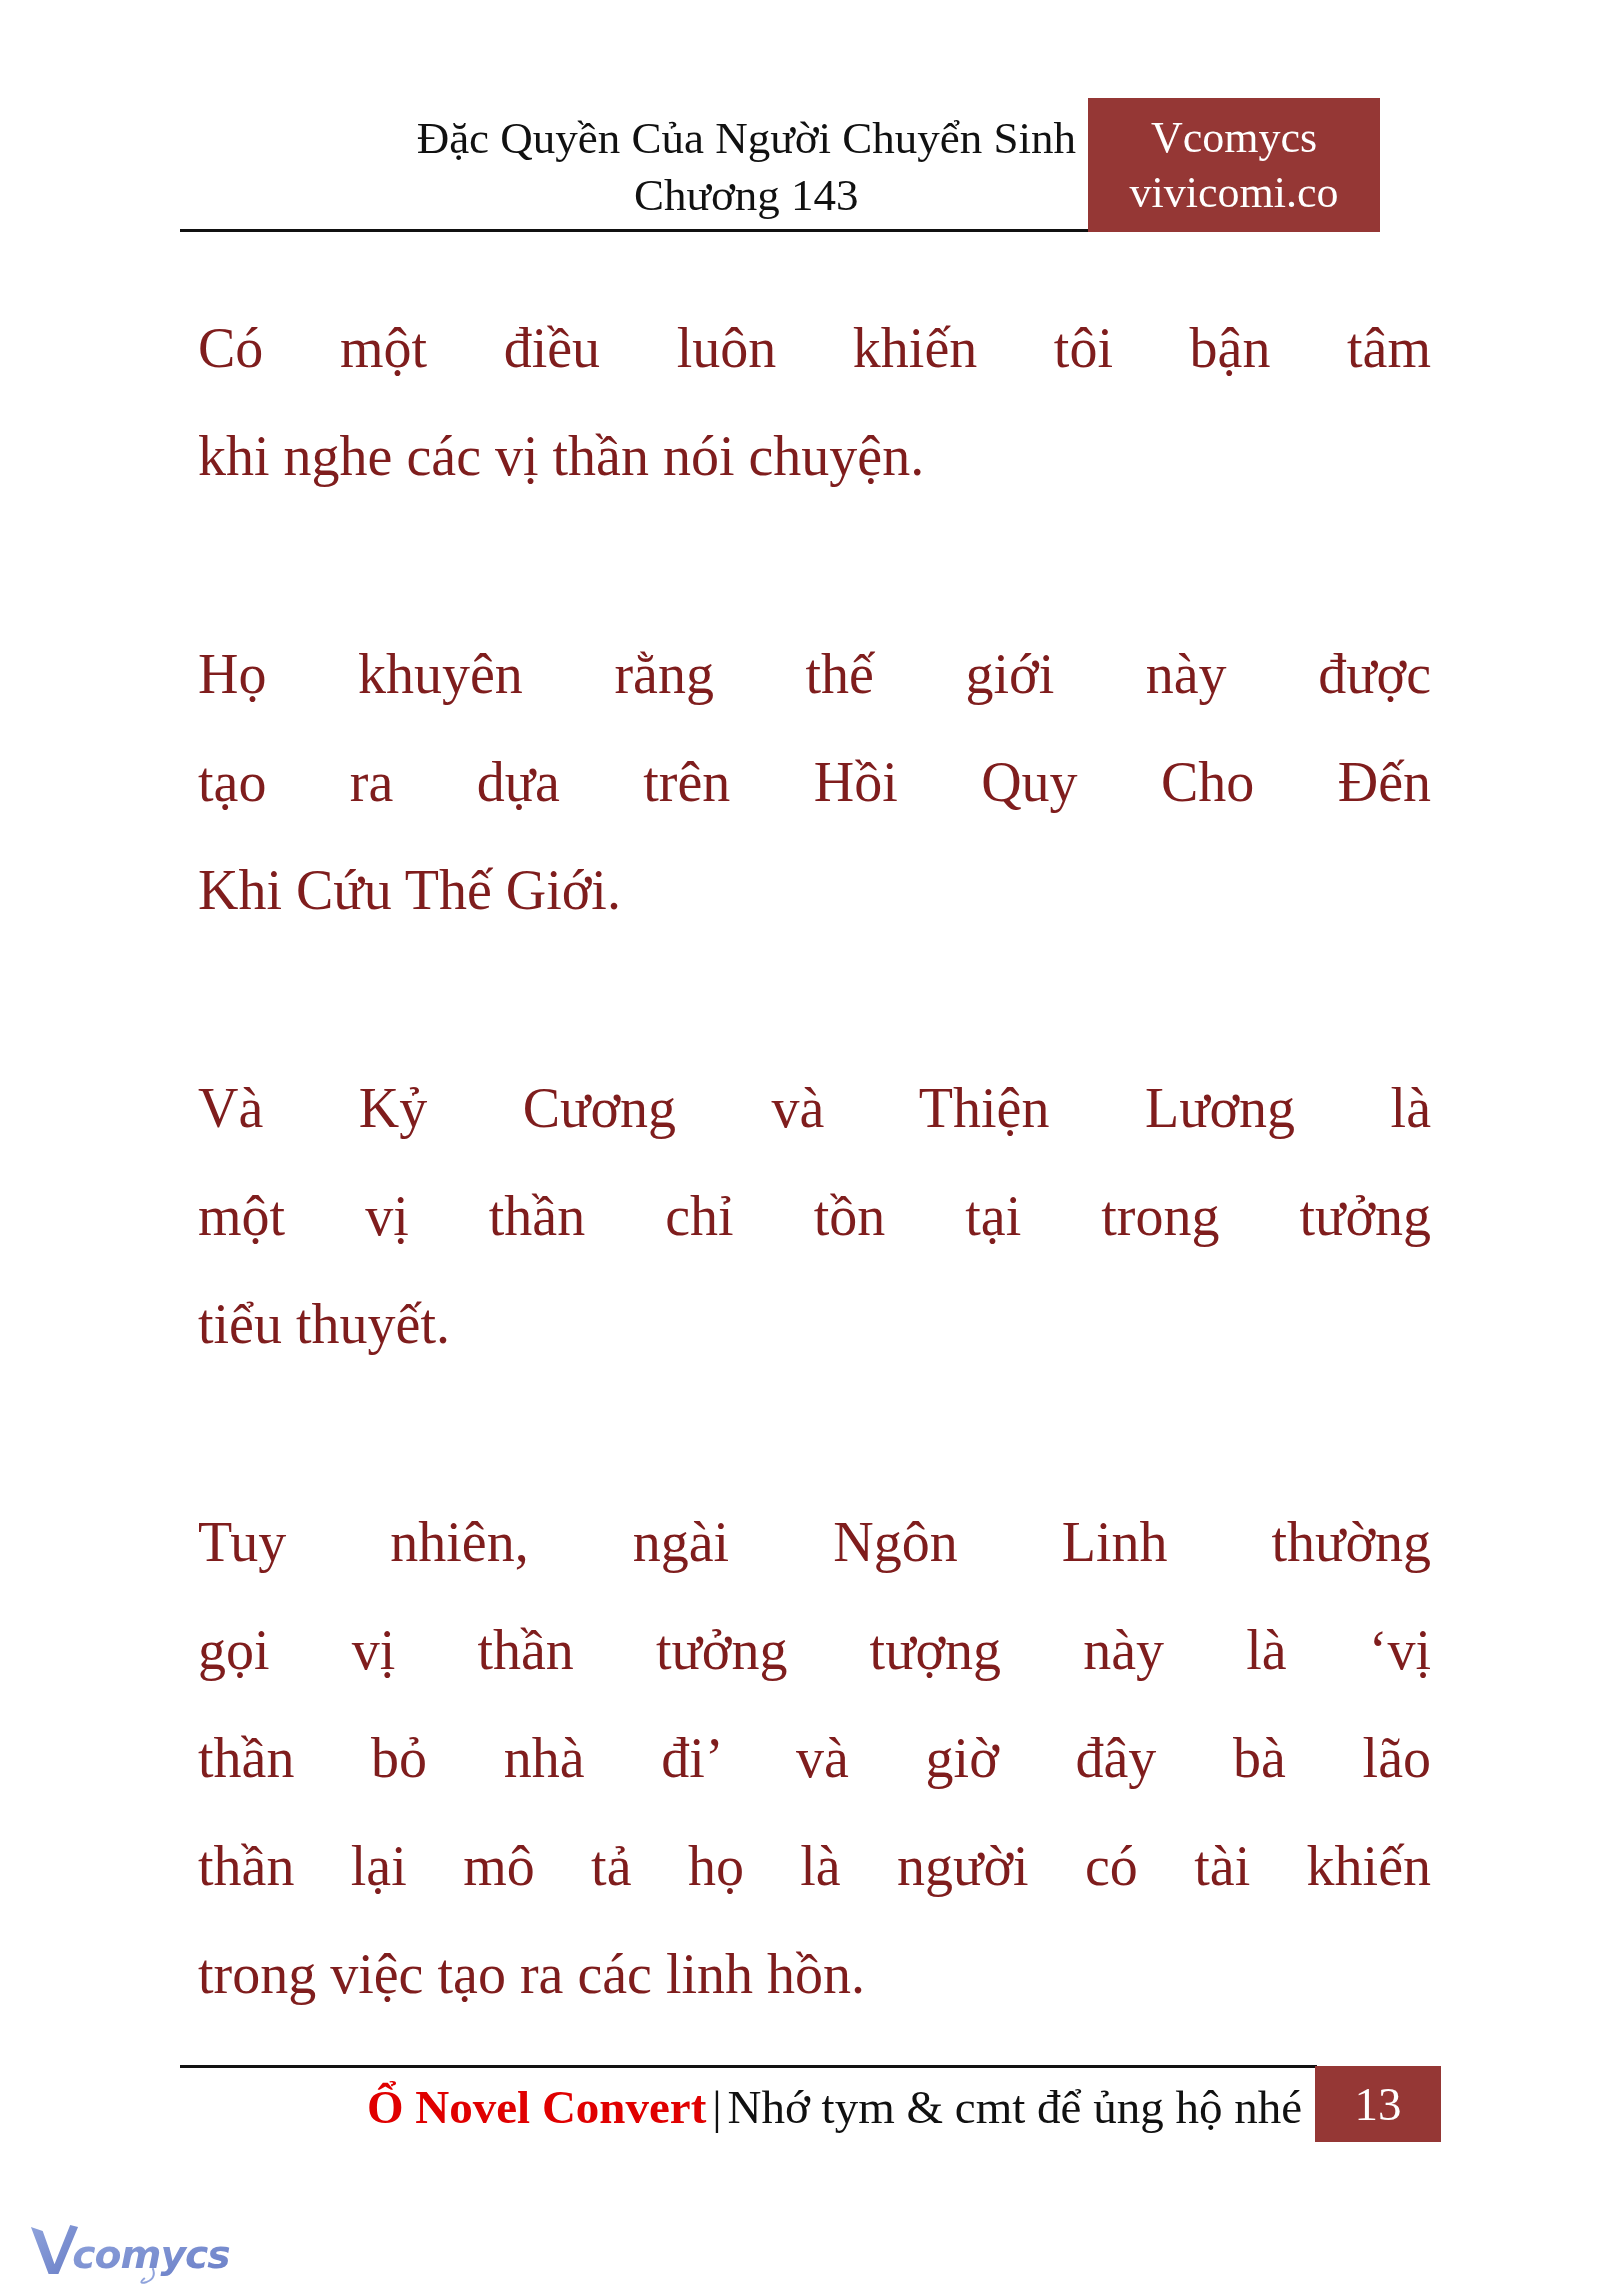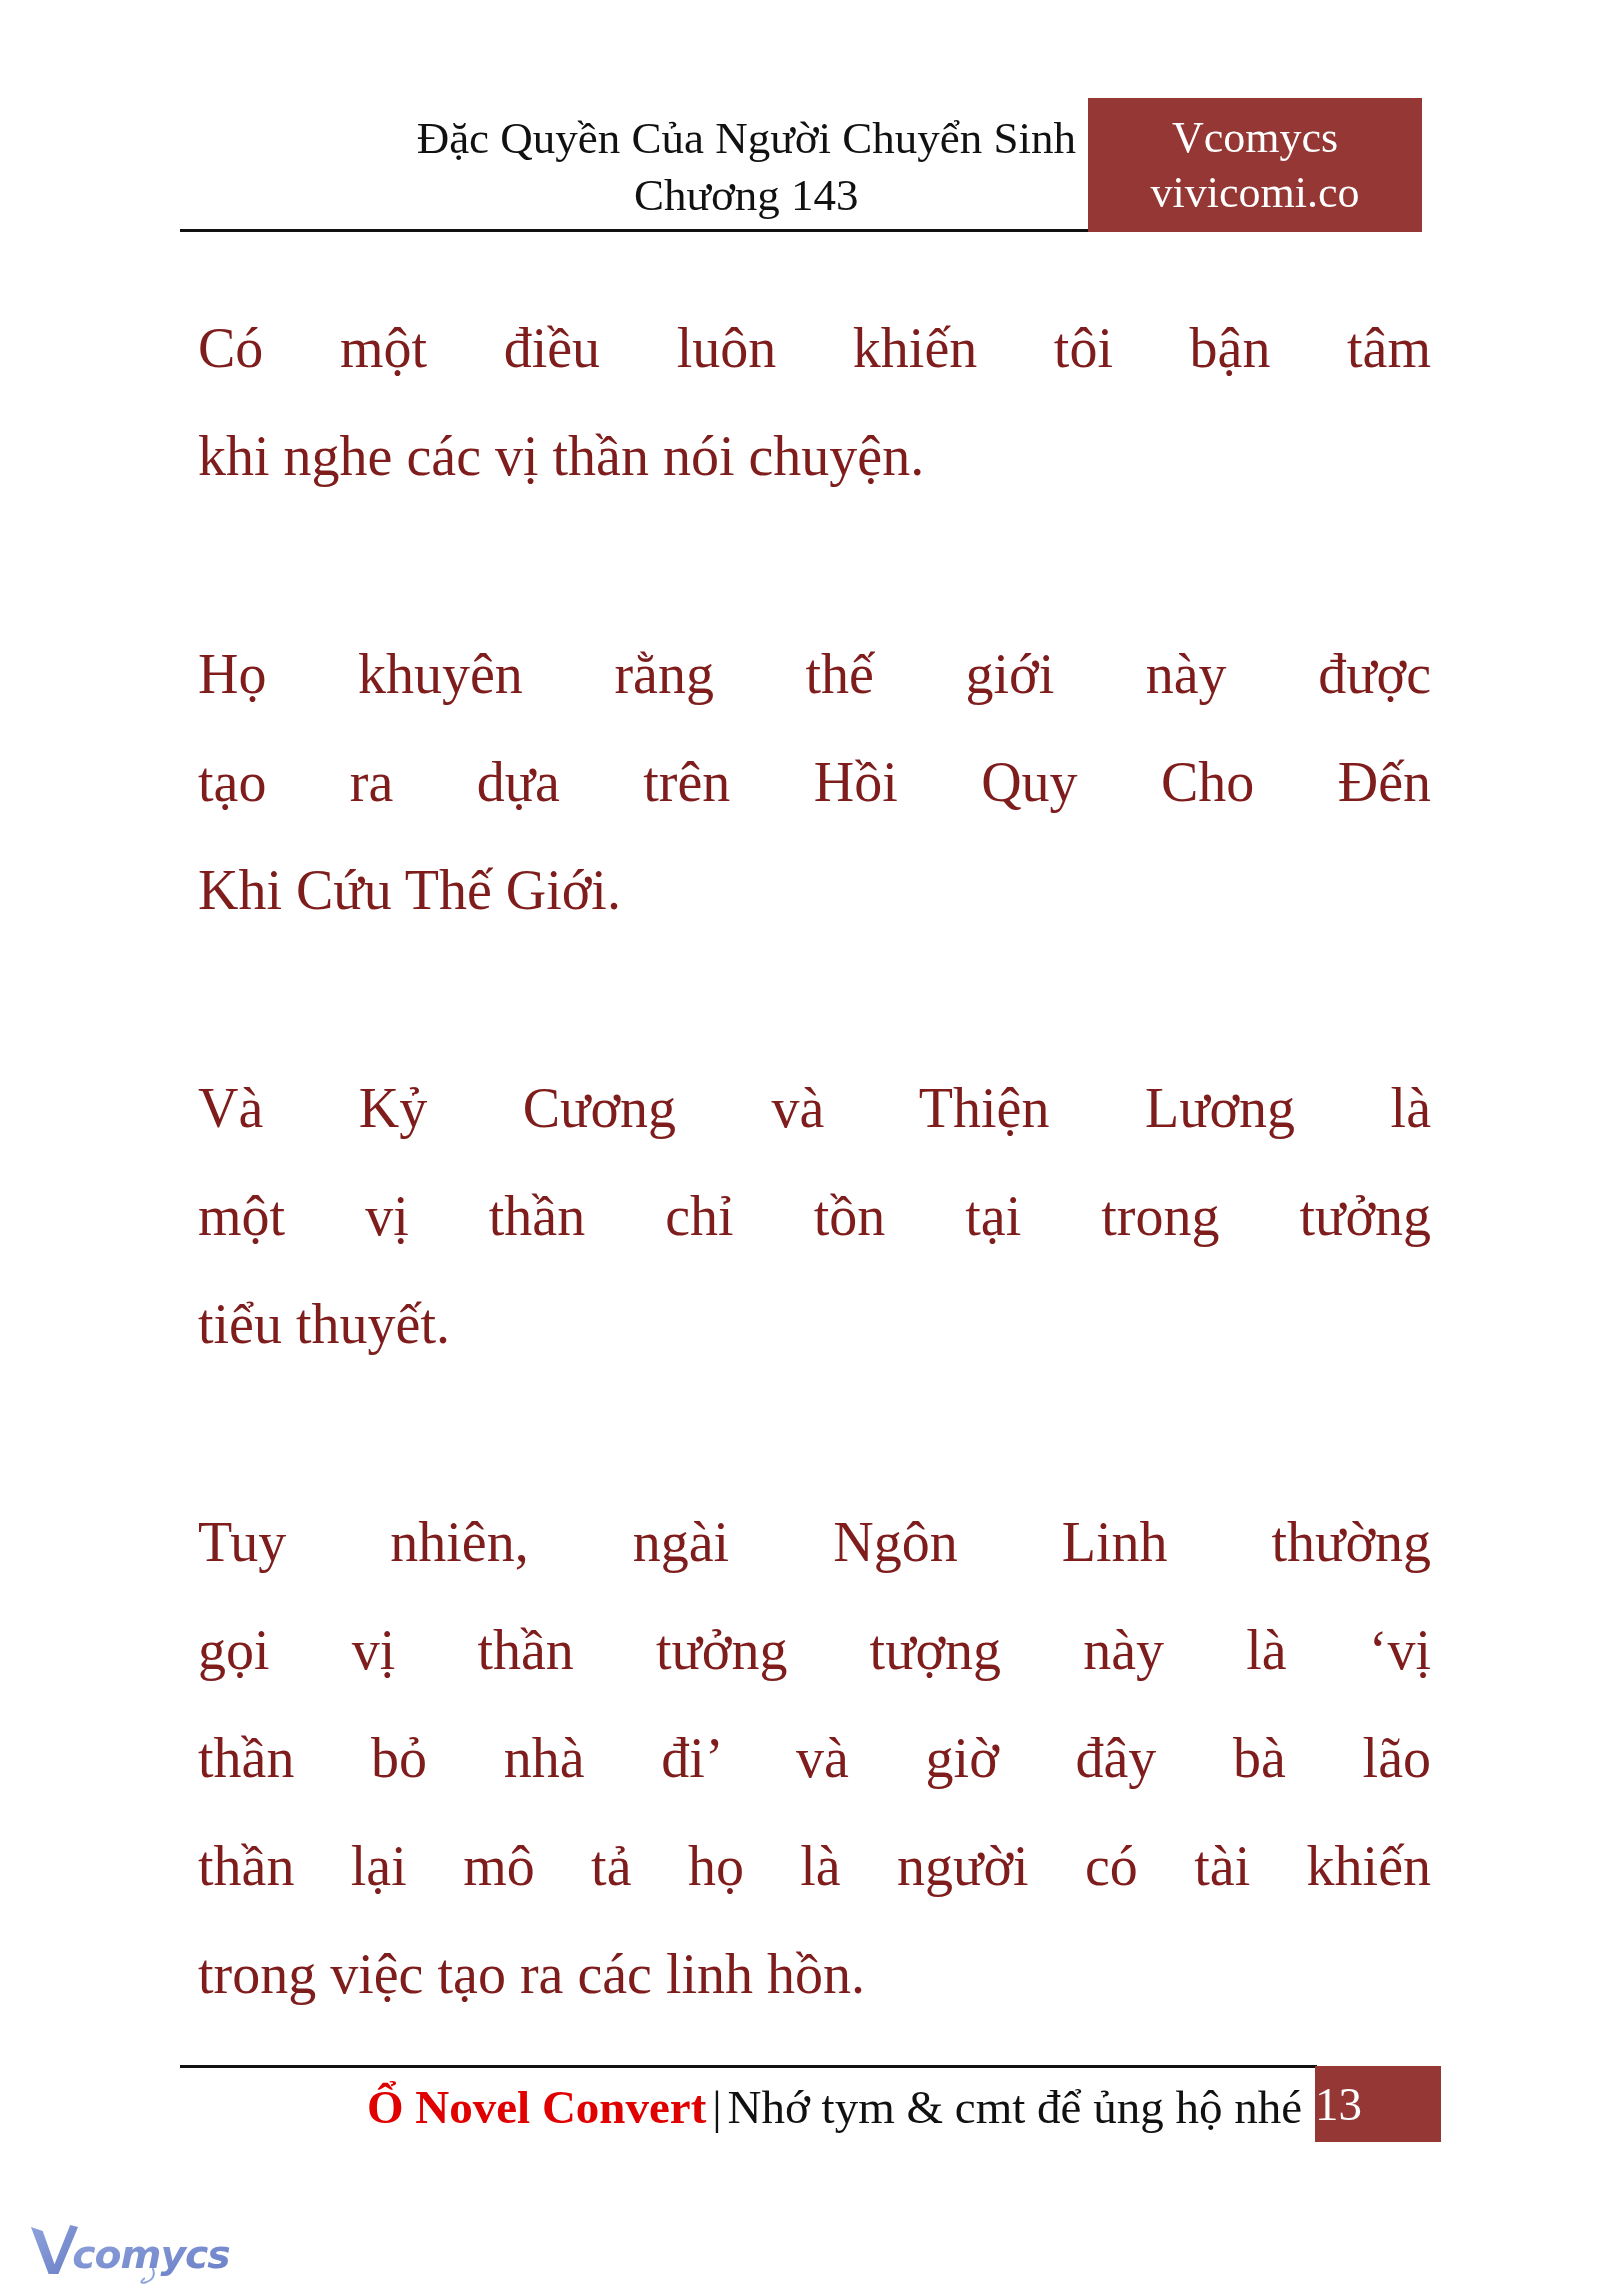--- a/index.html
+++ b/index.html
@@ -2,37 +2,37 @@
 <html><head>
 <meta charset="utf-8">
 <style>
   html, body { margin: 0; padding: 0; background: #ffffff; }
   body { width: 1622px; height: 2293px; position: relative; overflow: hidden;
          font-family: "Liberation Serif", "DejaVu Serif", serif; color: #1a1a1a; }
 
   .header-title { position: absolute; right: 546px; top: 110px; text-align: center;
                   font-size: 45px; line-height: 57px; color: #111; white-space: nowrap; }
   .header-rule { position: absolute; left: 180px; top: 229px; width: 910px; height: 2.9px; background: #111; }
-  .brand-box { position: absolute; left: 1088px; top: 98px; width: 334px; height: 134px;
+  .brand-box { position: absolute; left: 1088px; top: 98px; width: 292px; height: 134px;
                background: #953735; color: #fff; text-align: center;
                font-size: 44px; line-height: 55px; padding-top: 11.8px; box-sizing: border-box; }
   .brand-box span { display: block; }
 
   .content { position: absolute; left: 198px; top: 294px; width: 1233px; }
   .para { margin: 0 0 110px 0; font-size: 56px; line-height: 108px;
           text-align: justify; text-align-last: left; color: #7f1d1d; }
   .para .ln { display: block; text-align: justify; text-align-last: justify; white-space: nowrap; }
   .para .ln.last { text-align-last: left; }
 
   .footer-rule { position: absolute; left: 180px; top: 2065px; width: 1137px; height: 2.9px; background: #111; }
   .footer-text { position: absolute; right: 320px; top: 2080px; font-size: 47px; line-height: 55px; white-space: nowrap; color: #111; }
   .footer-text .brand { color: #e00000; font-weight: bold; margin-top: 32px; }
   .footer-text .sep { margin: 0 5.9px; }
   .page-box { position: absolute; left: 1315px; top: 2066px; width: 126px; height: 76px;
-              background: #953735; color: #fff; font-size: 47px; line-height: 76px; text-align: left; }
+              background: #953735; color: #fff; font-size: 47px; line-height: 76px; text-align: center; }
 
   .wm-logo { position: absolute; left: 27.4px; top: 2217px; width: 216px; height: 69px; }
 </style>
 </head>
 <body>
 
 <div class="header-title">
   <div>Đặc Quyền Của Người Chuyển Sinh</div>
   <div>Chương 143</div>
 </div>

